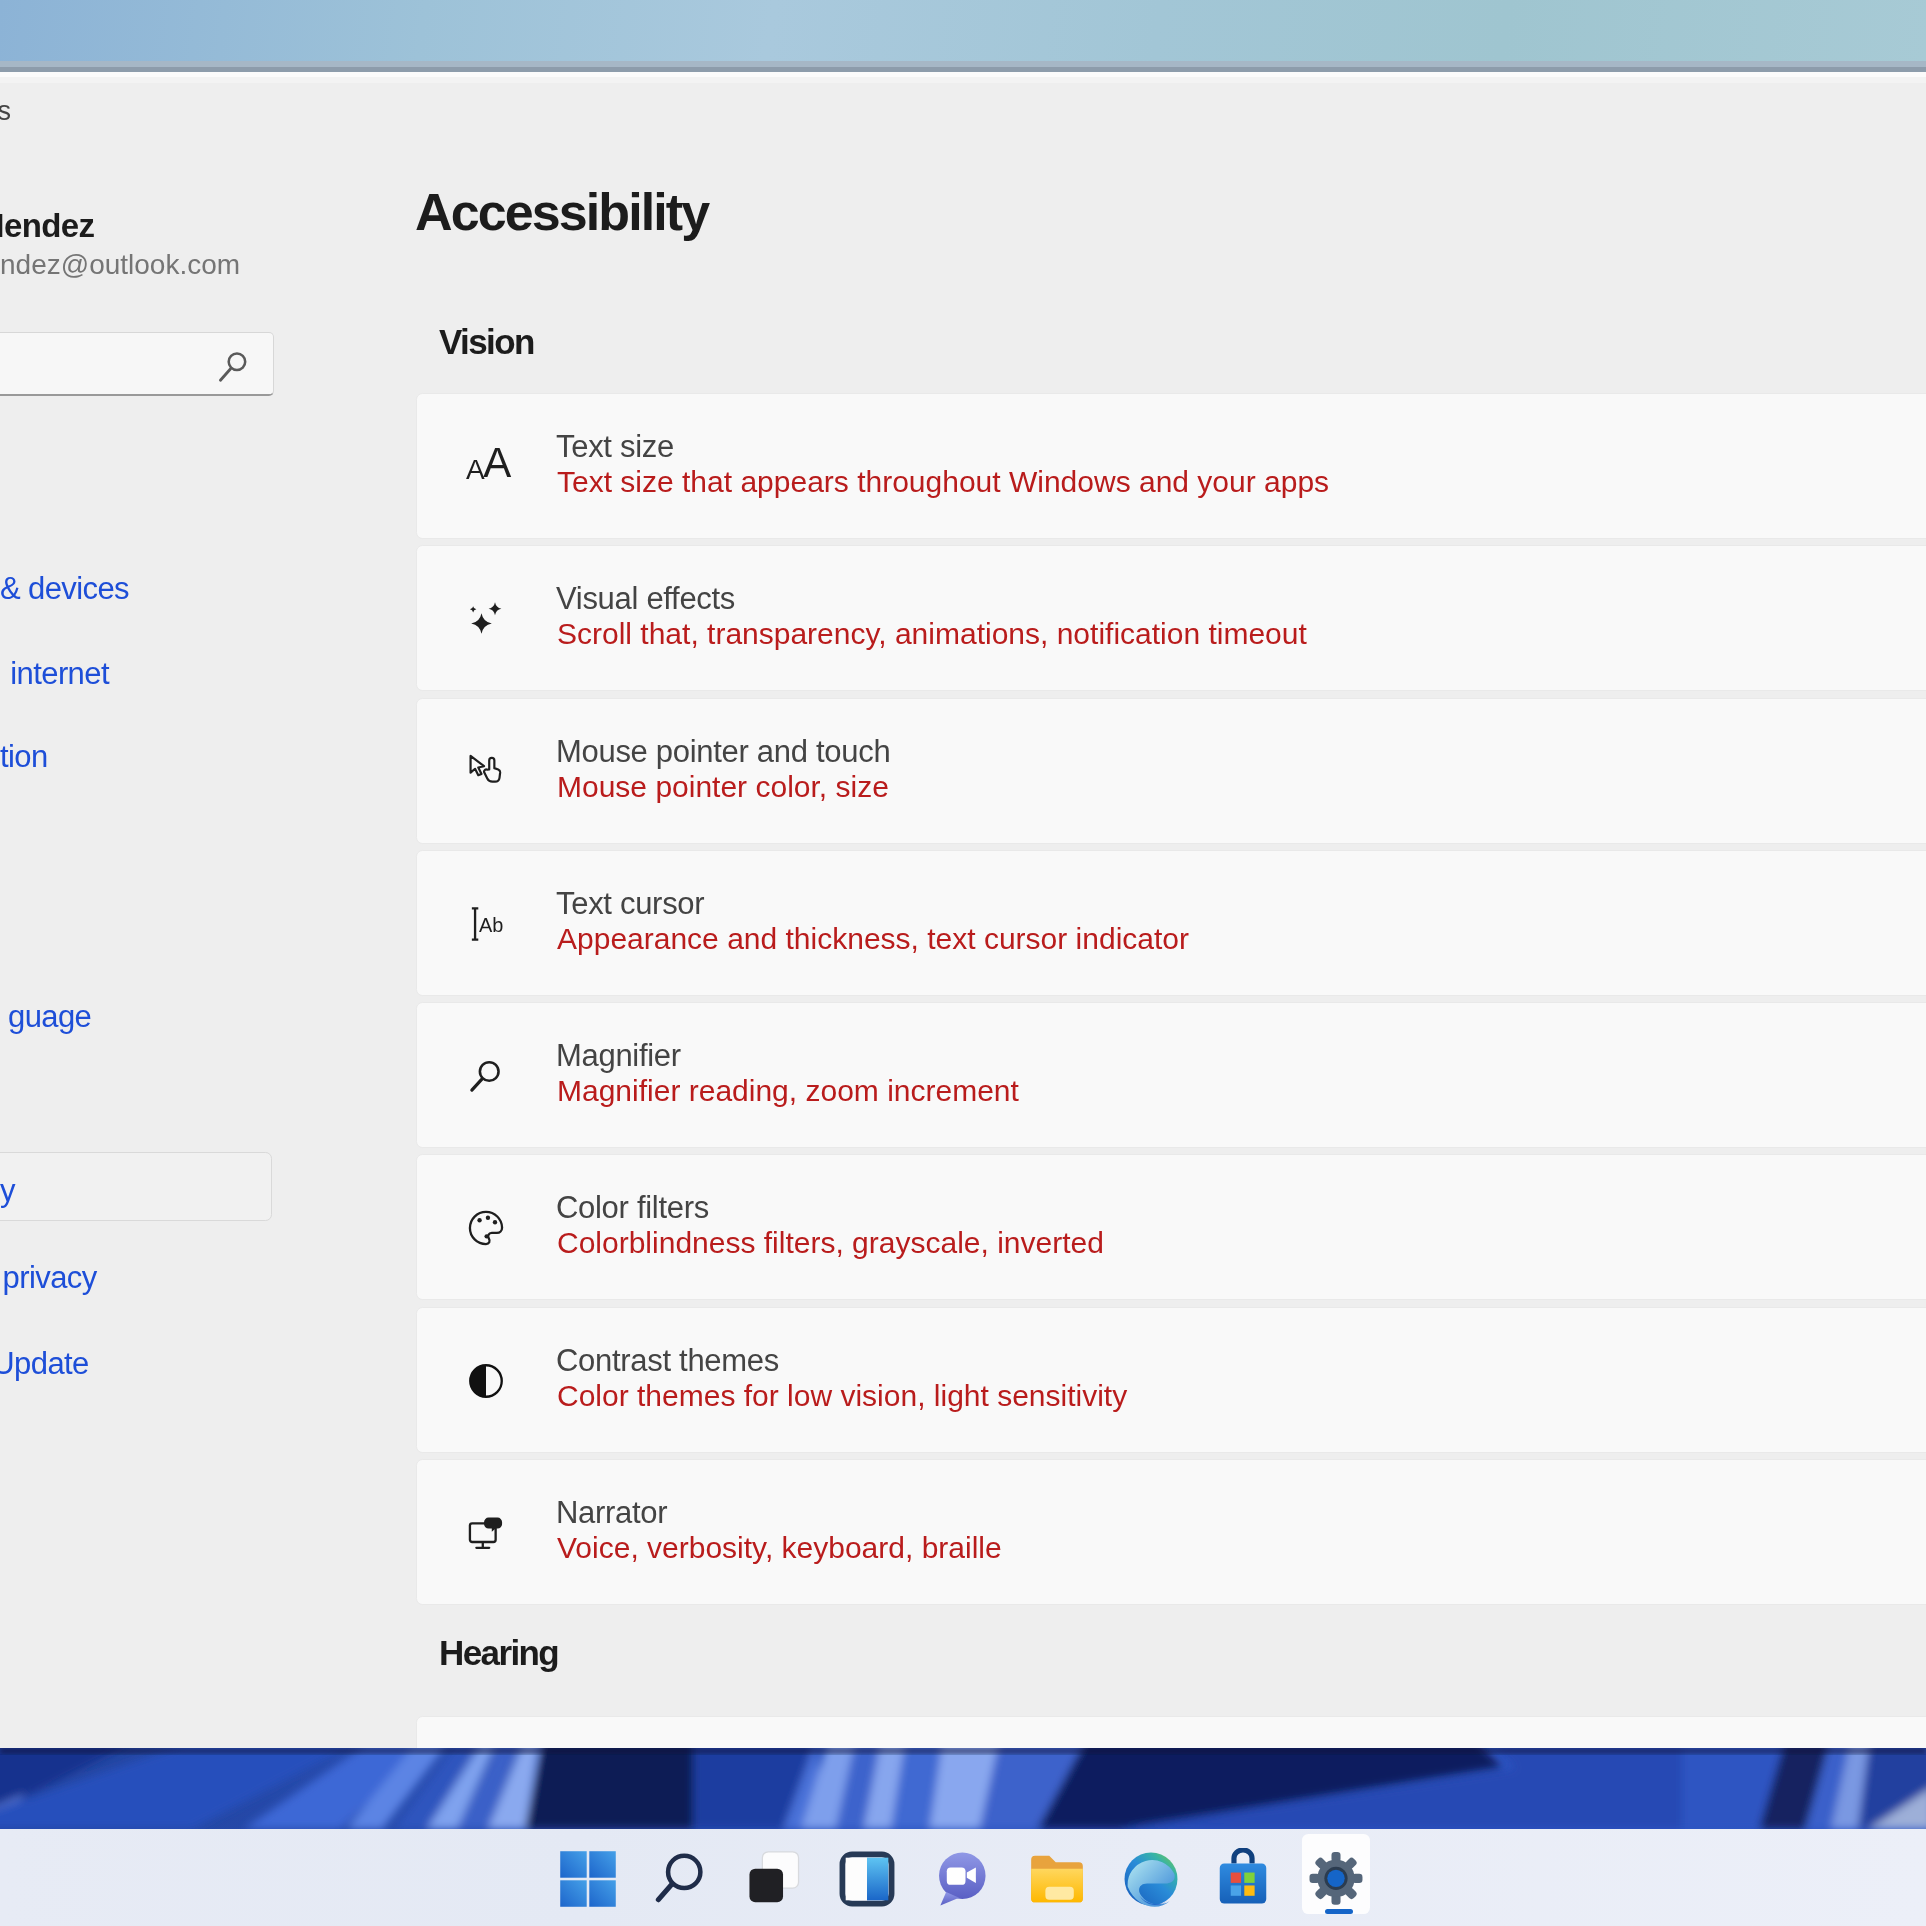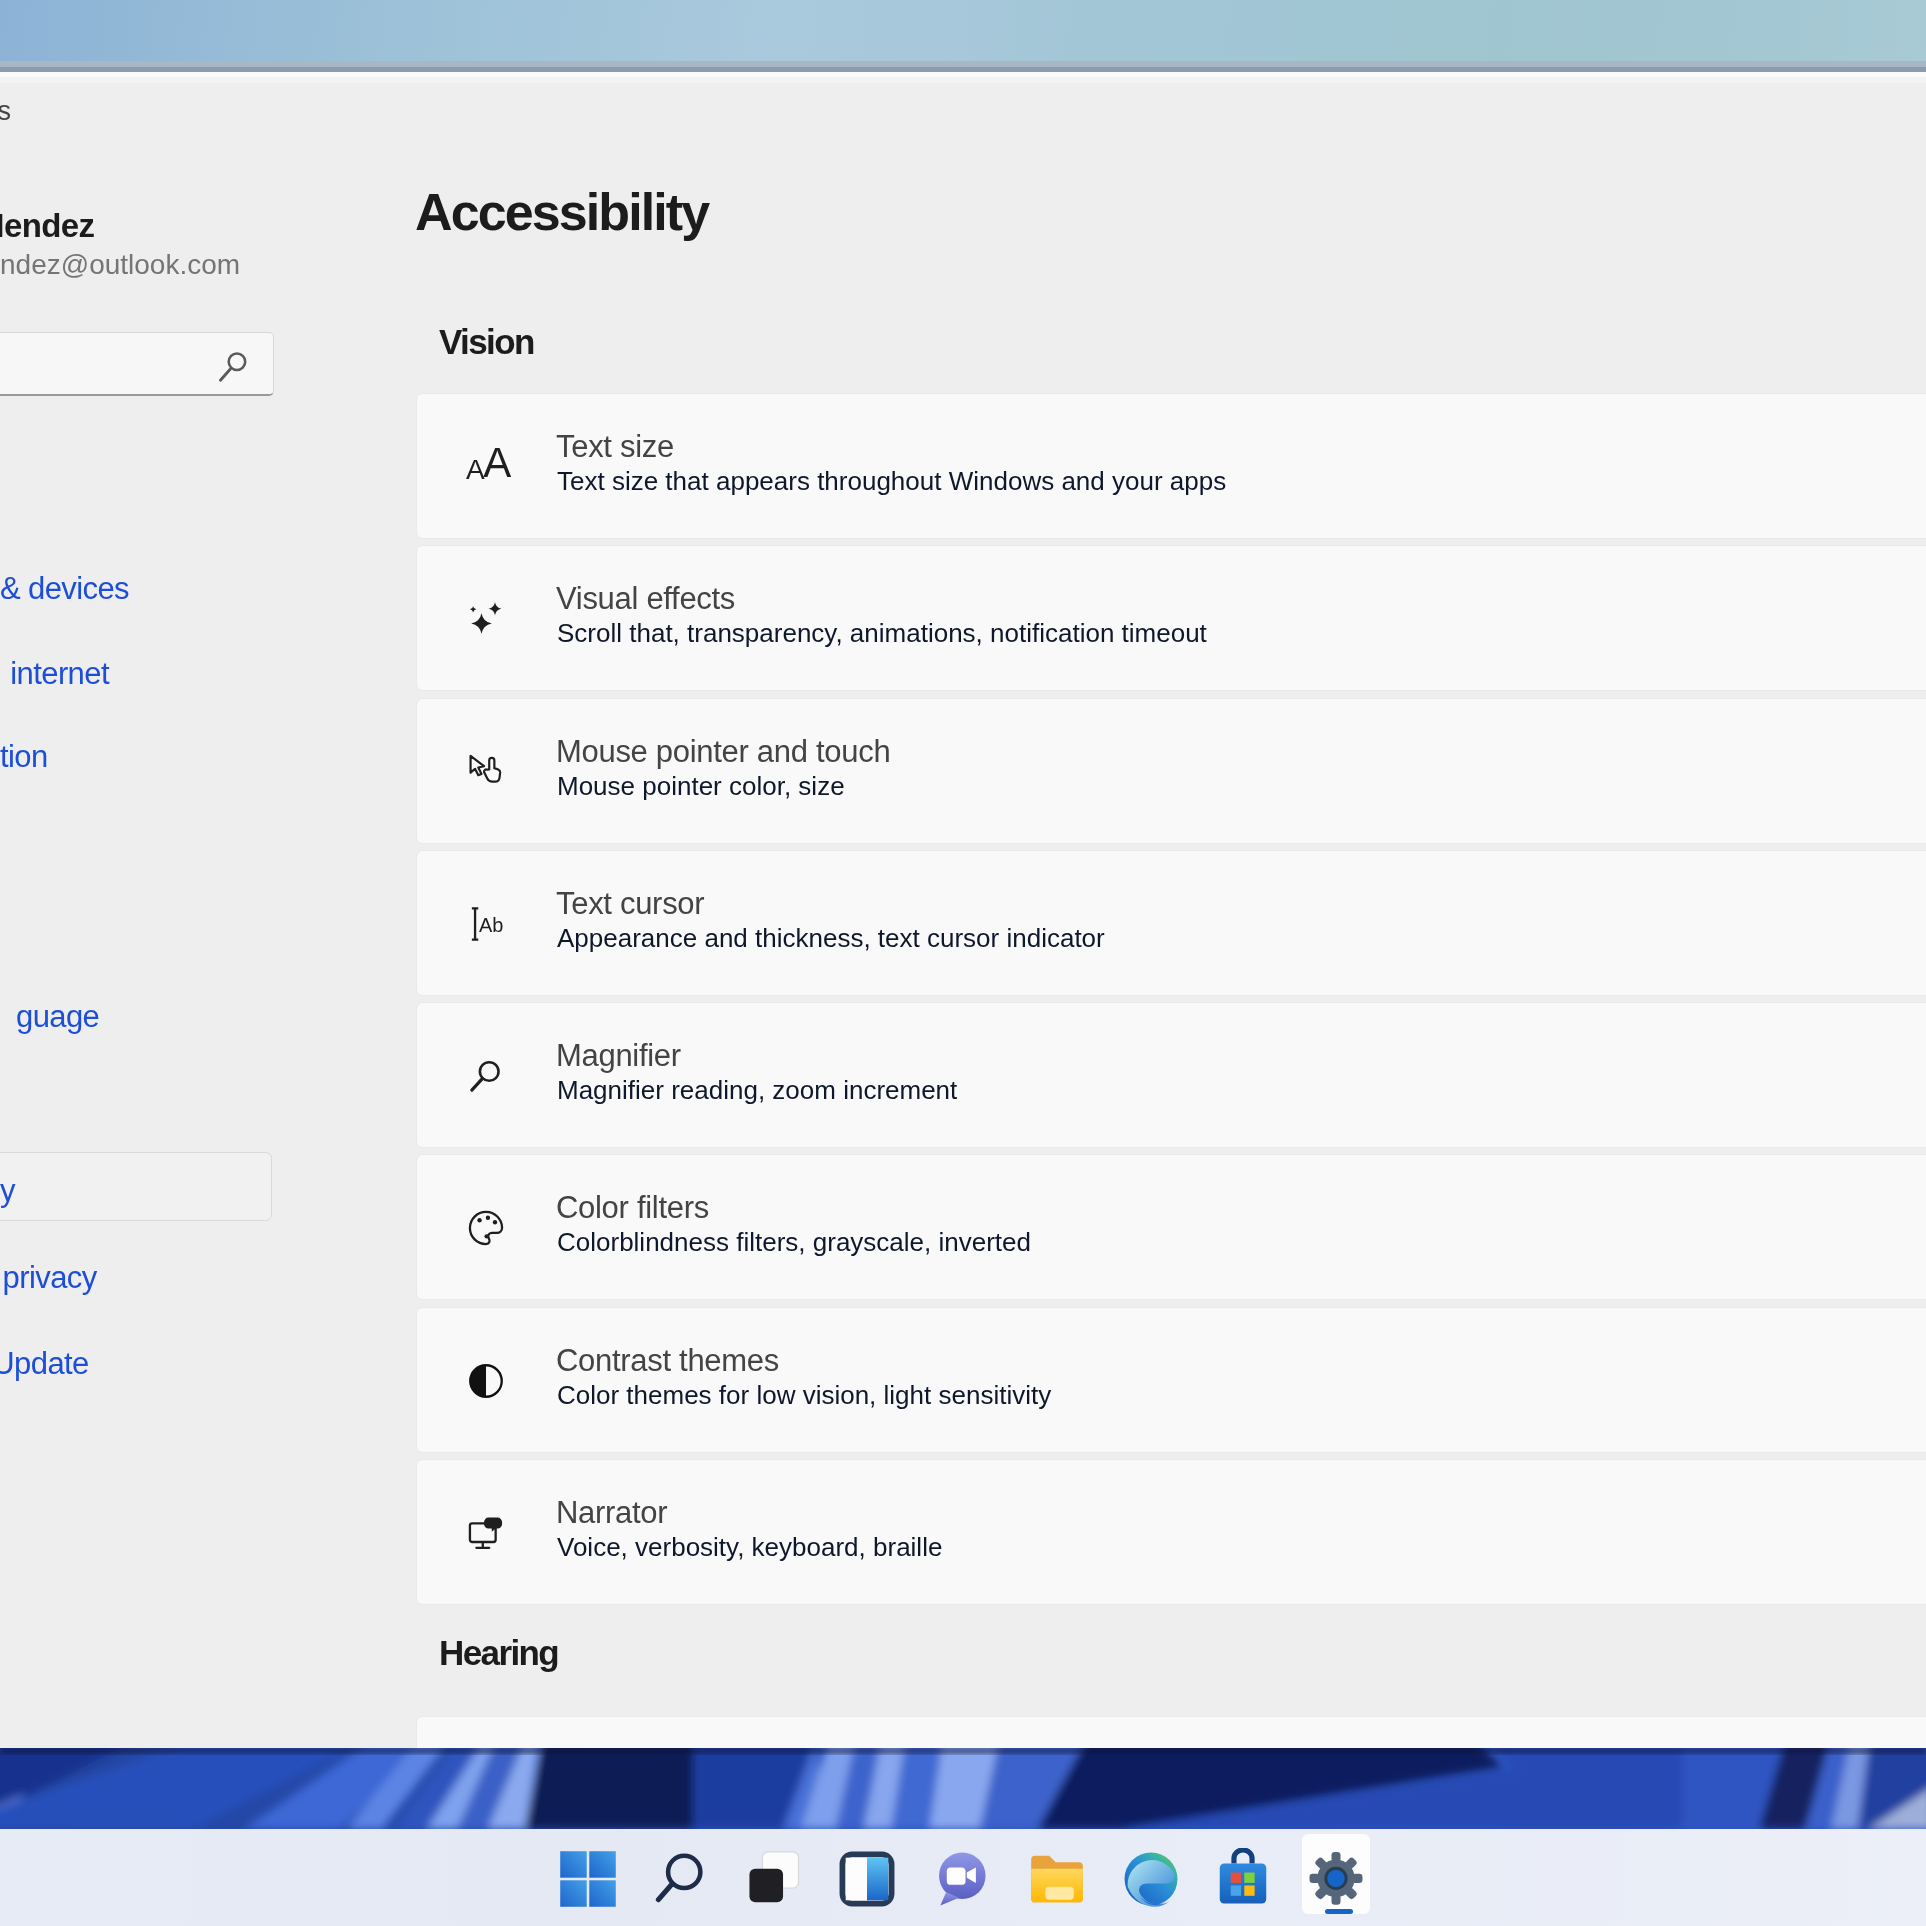--- a/index.html
+++ b/index.html
@@ -26,21 +26,21 @@
   .nav{font-size:31px;color:#1d4ed8;letter-spacing:-0.6px;line-height:39px;text-align:center;}
   #navsel{left:-39px;top:1080px;width:309px;height:67px;background:#f1f1f1;
           border:1.3px solid #d9d9d9;border-radius:6.4px;}
 
   
   #h1{left:415px;top:108px;font-size:52px;font-weight:600;color:#1c1c1c;letter-spacing:-1.9px;line-height:64px;}
   .sect{font-size:35px;font-weight:600;color:#1c1c1c;letter-spacing:-1.6px;line-height:45px;margin-left:18px;}
   .card{left:416px;width:1536px;height:146px;background:#f9f9f9;
         border:1.3px solid #e9e9e9;border-radius:6.4px;box-sizing:border-box;}
   .ct{position:absolute;left:139px;top:33px;font-size:31px;color:#444444;line-height:39px;letter-spacing:-0.3px;}
-  .cs{position:absolute;left:140px;top:71px;font-size:26px;color:#0f172a;line-height:33px;}
+  .cs{position:absolute;left:140px;top:71px;font-size:30px;color:#b91c1c;line-height:33px;}
   .ci{position:absolute;left:51px;top:55px;width:36px;height:36px;}
 
   
   #wall{left:0;top:1748px;width:1926px;height:81px;background:#1a2f7a;}
 
   
   #task{left:0;top:1829px;width:1926px;height:98px;
         background:linear-gradient(90deg,#e7ebf5 0%,#e4e9f4 30%,#e8ecf6 60%,#ecEFf8 100%);}
   .ti{position:absolute;top:19px;width:62px;height:62px;}
 </style>
@@ -58,21 +58,21 @@
   <div class="abs sb-name">Mendez</div>
   <div class="abs sb-mail">ndez@outlook.com</div>
   <div class="abs" id="sbox"></div>
   <svg class="abs" style="left:216px;top:279px;" width="33" height="33" viewBox="0 0 52 52">
     <circle cx="33" cy="17" r="13" fill="none" stroke="#5a5a5a" stroke-width="4"></circle>
     <line x1="23" y1="28" x2="7" y2="46" stroke="#5a5a5a" stroke-width="4.5" stroke-linecap="round"></line>
   </svg>
   <div class="abs nav" style="left:0px;top:497px;">&amp; devices</div>
   <div class="abs nav" style="left:10.3px;top:582px;">internet</div>
   <div class="abs nav" style="left:0px;top:665px;">tion</div>
-  <div class="abs nav" style="left:16px;top:925px;">guage</div>
+  <div class="abs nav" style="left:8px;top:925px;">guage</div>
   <div class="abs" id="navsel"></div>
   <div class="abs nav" style="left:0px;top:1099px;">y</div>
   <div class="abs nav" style="left:2.6px;top:1186px;">privacy</div>
   <div class="abs nav" style="left:-7.7px;top:1272px;">Update</div>
 
   <div class="abs" id="h1">Accessibility</div>
   <div class="abs sect" style="left:421px;top:247px;">Vision</div>
   <div class="abs card" style="top:321px;">
     <div style="position:absolute;left:49px;top:54px;width:51px;height:45px;color:#1f1f1f;">
    <span style="position:absolute;left:0px;top:6.4px;font-size:28px;">A</span>

